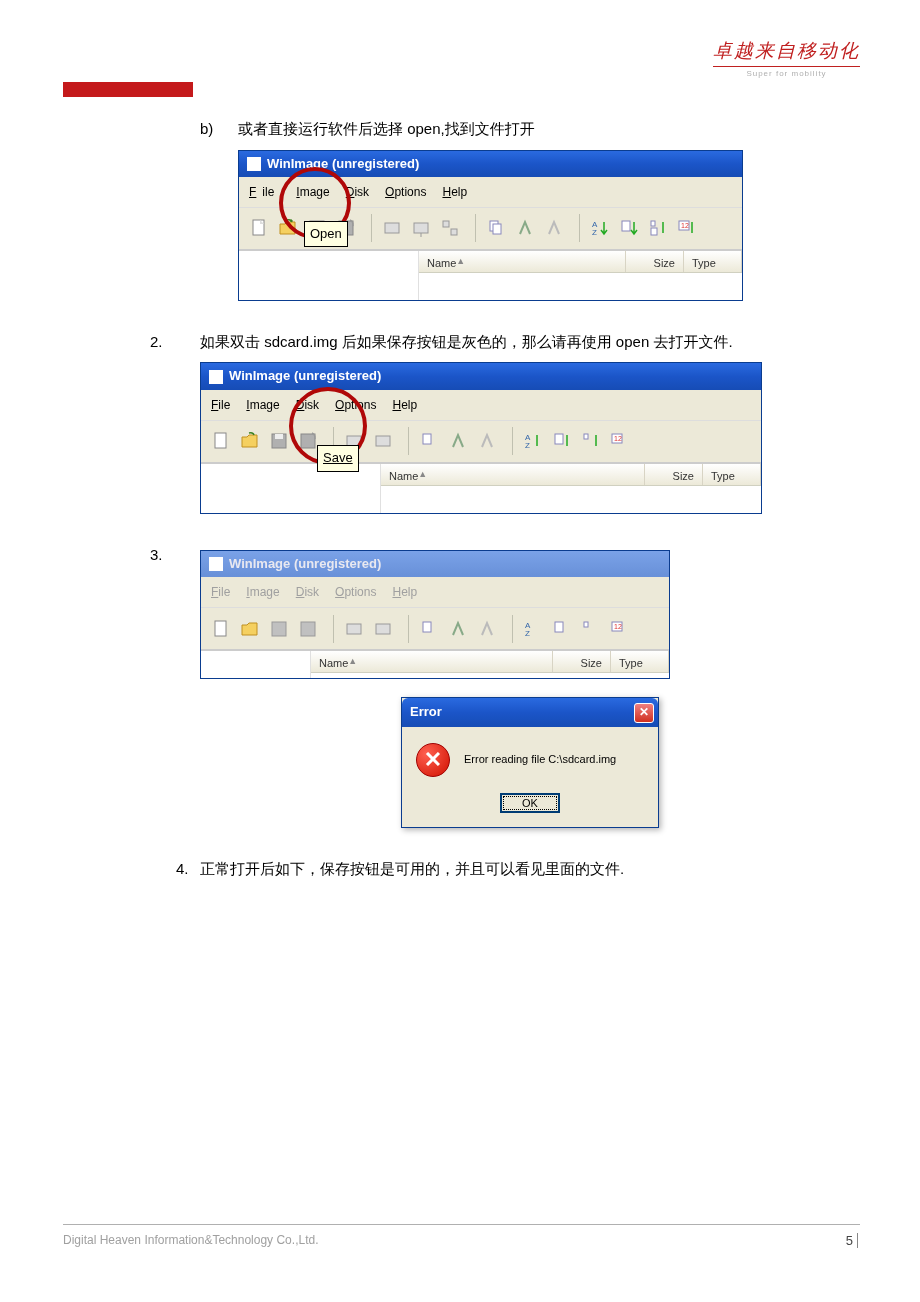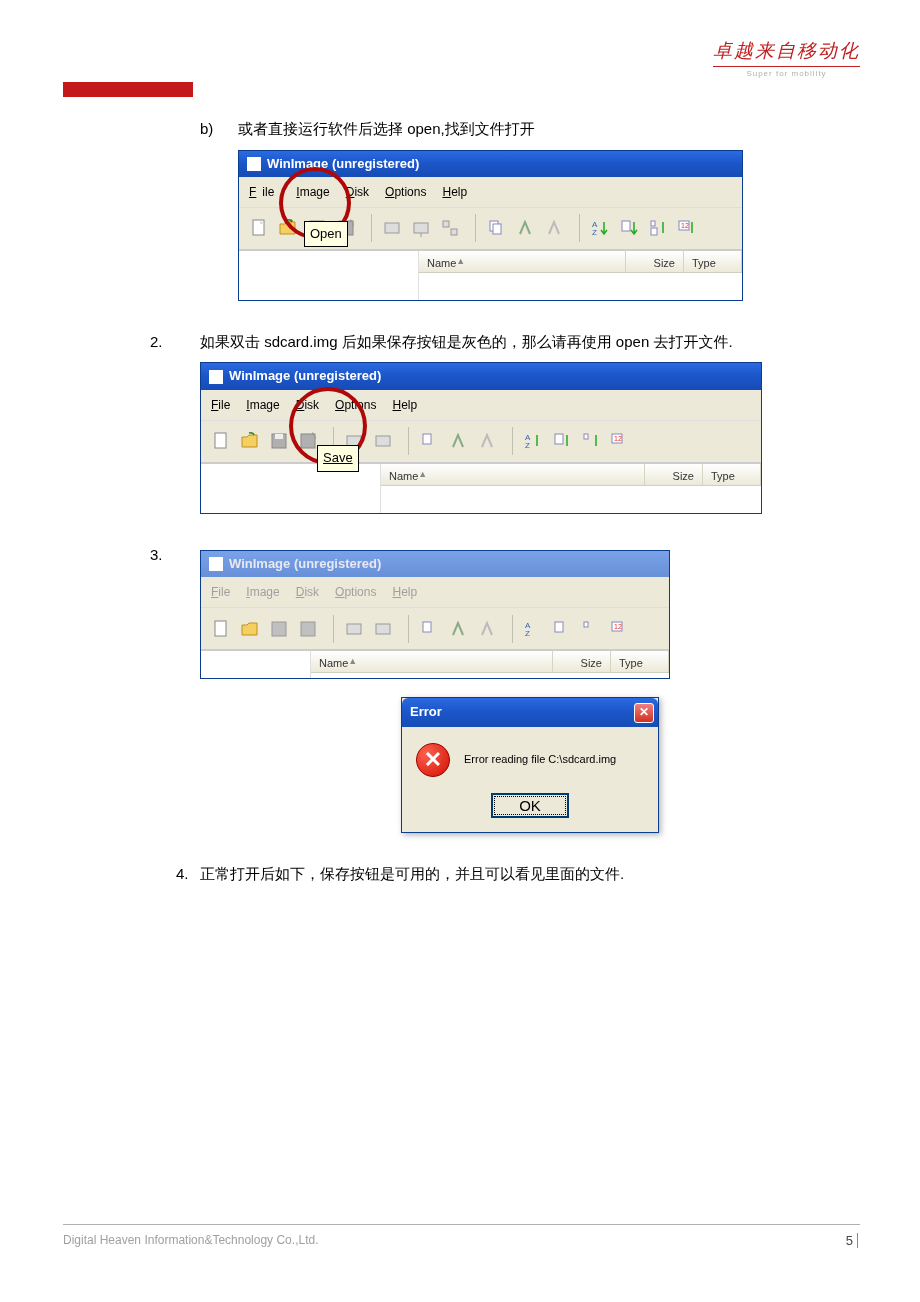--- a/index.html
+++ b/index.html
@@ -190,26 +190,26 @@
     width: 34px; height: 34px;
     border-radius: 50%;
     background: radial-gradient(circle at 30% 30%, #ff6050, #d01000);
     color: #fff;
     display:flex;align-items:center;justify-content:center;
     font-size: 22px; font-weight: bold;
     border: 1px solid #a00000;
   }
   .error-btns { text-align:center; padding: 6px 0 14px 0; }
   .ok-btn {
-    width: 78px; padding: 2px 0;
+    width: 60px; padding: 2px 0;
     background: #ece9d8;
     border: 2px solid #003c74;
     outline: 1px dotted #000;
     outline-offset: -4px;
-    font-size: 15px;
+    font-size: 11px;
   }
 
   .footer {
     position: absolute;
     bottom: 54px;
     left: 63px; right: 60px;
     border-top: 1px solid #b0b0b0;
     padding-top: 8px;
     display: flex; justify-content: space-between;
     font-size: 12px;

